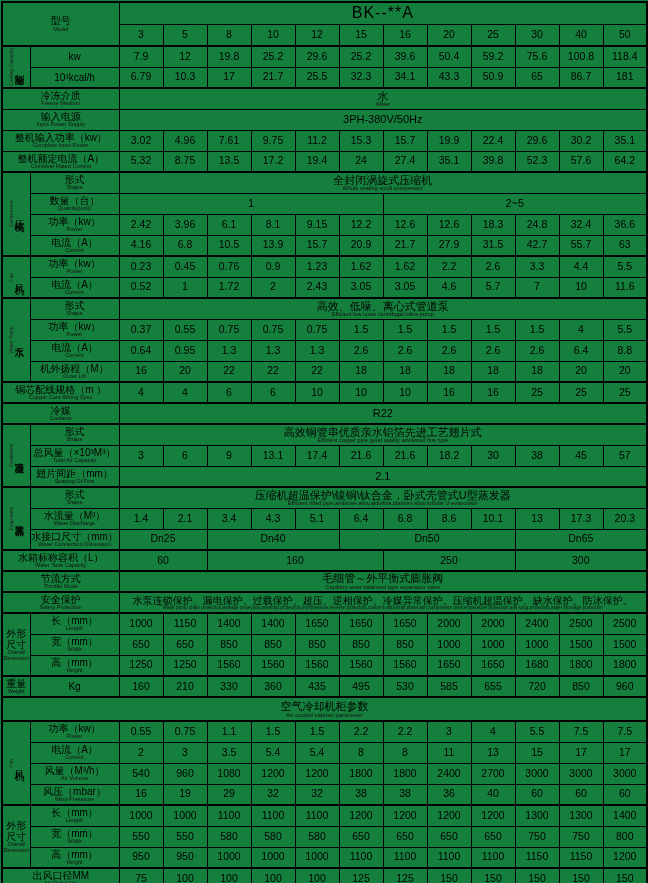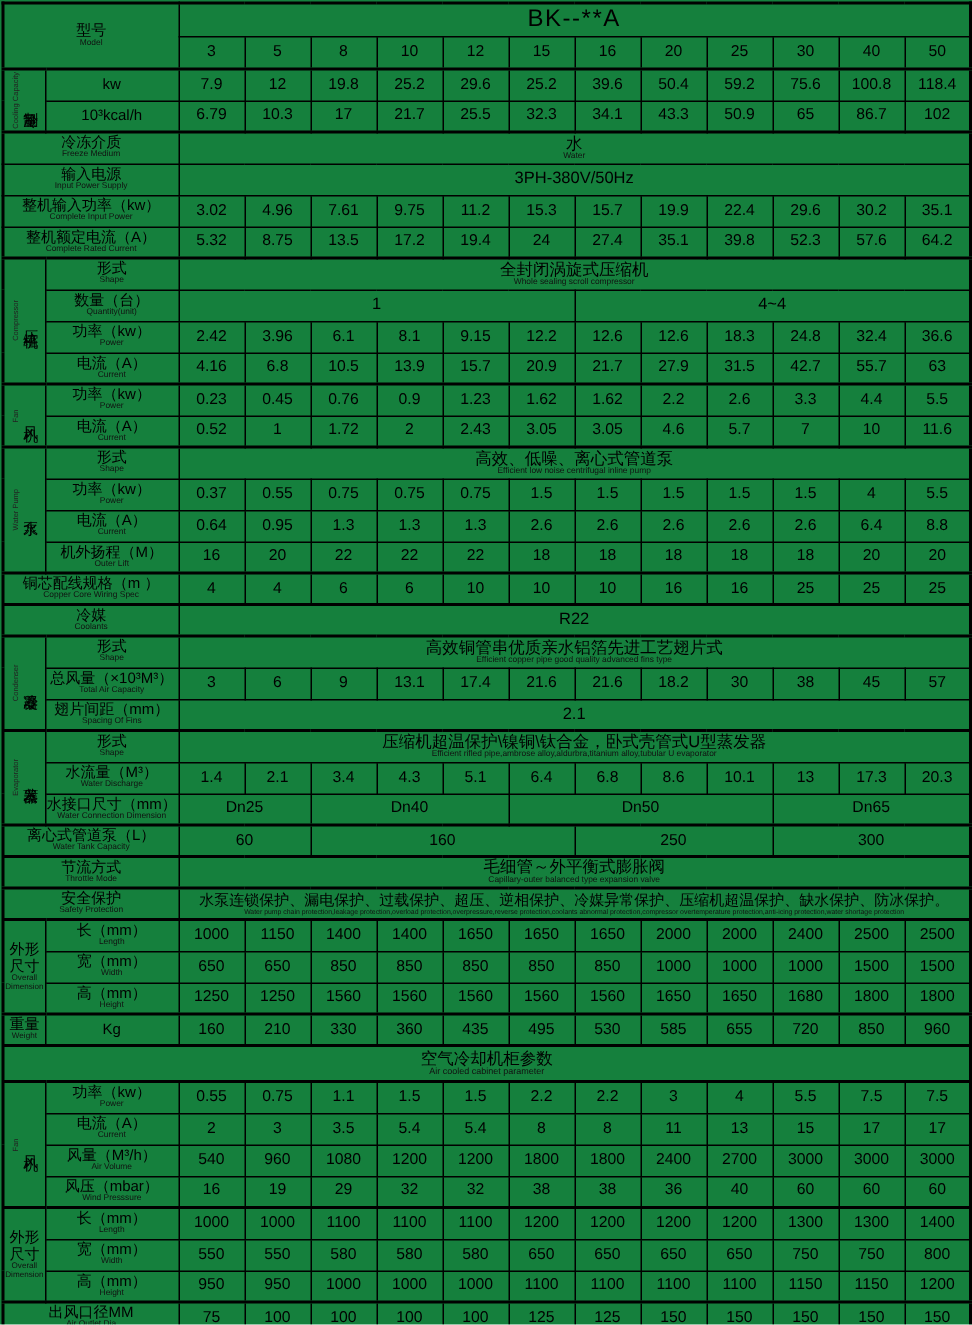--- a/index.html
+++ b/index.html
@@ -188,21 +188,21 @@
           <td class="val">
             <div class="t">50.9</div>
           </td>
           <td class="val">
             <div class="t">65</div>
           </td>
           <td class="val">
             <div class="t">86.7</div>
           </td>
           <td class="val">
-            <div class="t">102</div>
+            <div class="t">181</div>
           </td>
         </tr>
         <tr class="bt">
           <td colspan="2" class="label">
             <div class="t">冷冻介质</div>
             <div class="s">Freeze Medium</div>
           </td>
           <td colspan="12" class="bigspan">
             <div class="t">水</div>
             <div class="s">Water</div>
@@ -319,21 +319,21 @@
         </tr>
         <tr>
           <td class="label">
             <div class="t">数量（台）</div>
             <div class="s">Quantity(unit)</div>
           </td>
           <td colspan="6" class="bigspan">
             <div class="t">1</div>
           </td>
           <td colspan="6" class="bigspan">
-            <div class="t">4~4</div>
+            <div class="t">2~5</div>
           </td>
         </tr>
         <tr>
           <td class="label">
             <div class="t">功率（kw）</div>
             <div class="s">Power</div>
           </td>
           <td class="val">
             <div class="t">2.42</div>
           </td>
@@ -834,21 +834,21 @@
           </td>
           <td colspan="4" class="val">
             <div class="t">Dn50</div>
           </td>
           <td colspan="3" class="val">
             <div class="t">Dn65</div>
           </td>
         </tr>
         <tr class="bt">
           <td colspan="2" class="label">
-            <div class="t">离心式管道泵（L）</div>
+            <div class="t">水箱标称容积（L）</div>
             <div class="s">Water Tank Capacity</div>
           </td>
           <td colspan="2" class="val">
             <div class="t">60</div>
           </td>
           <td colspan="4" class="val">
             <div class="t">160</div>
           </td>
           <td colspan="3" class="val">
             <div class="t">250</div>

